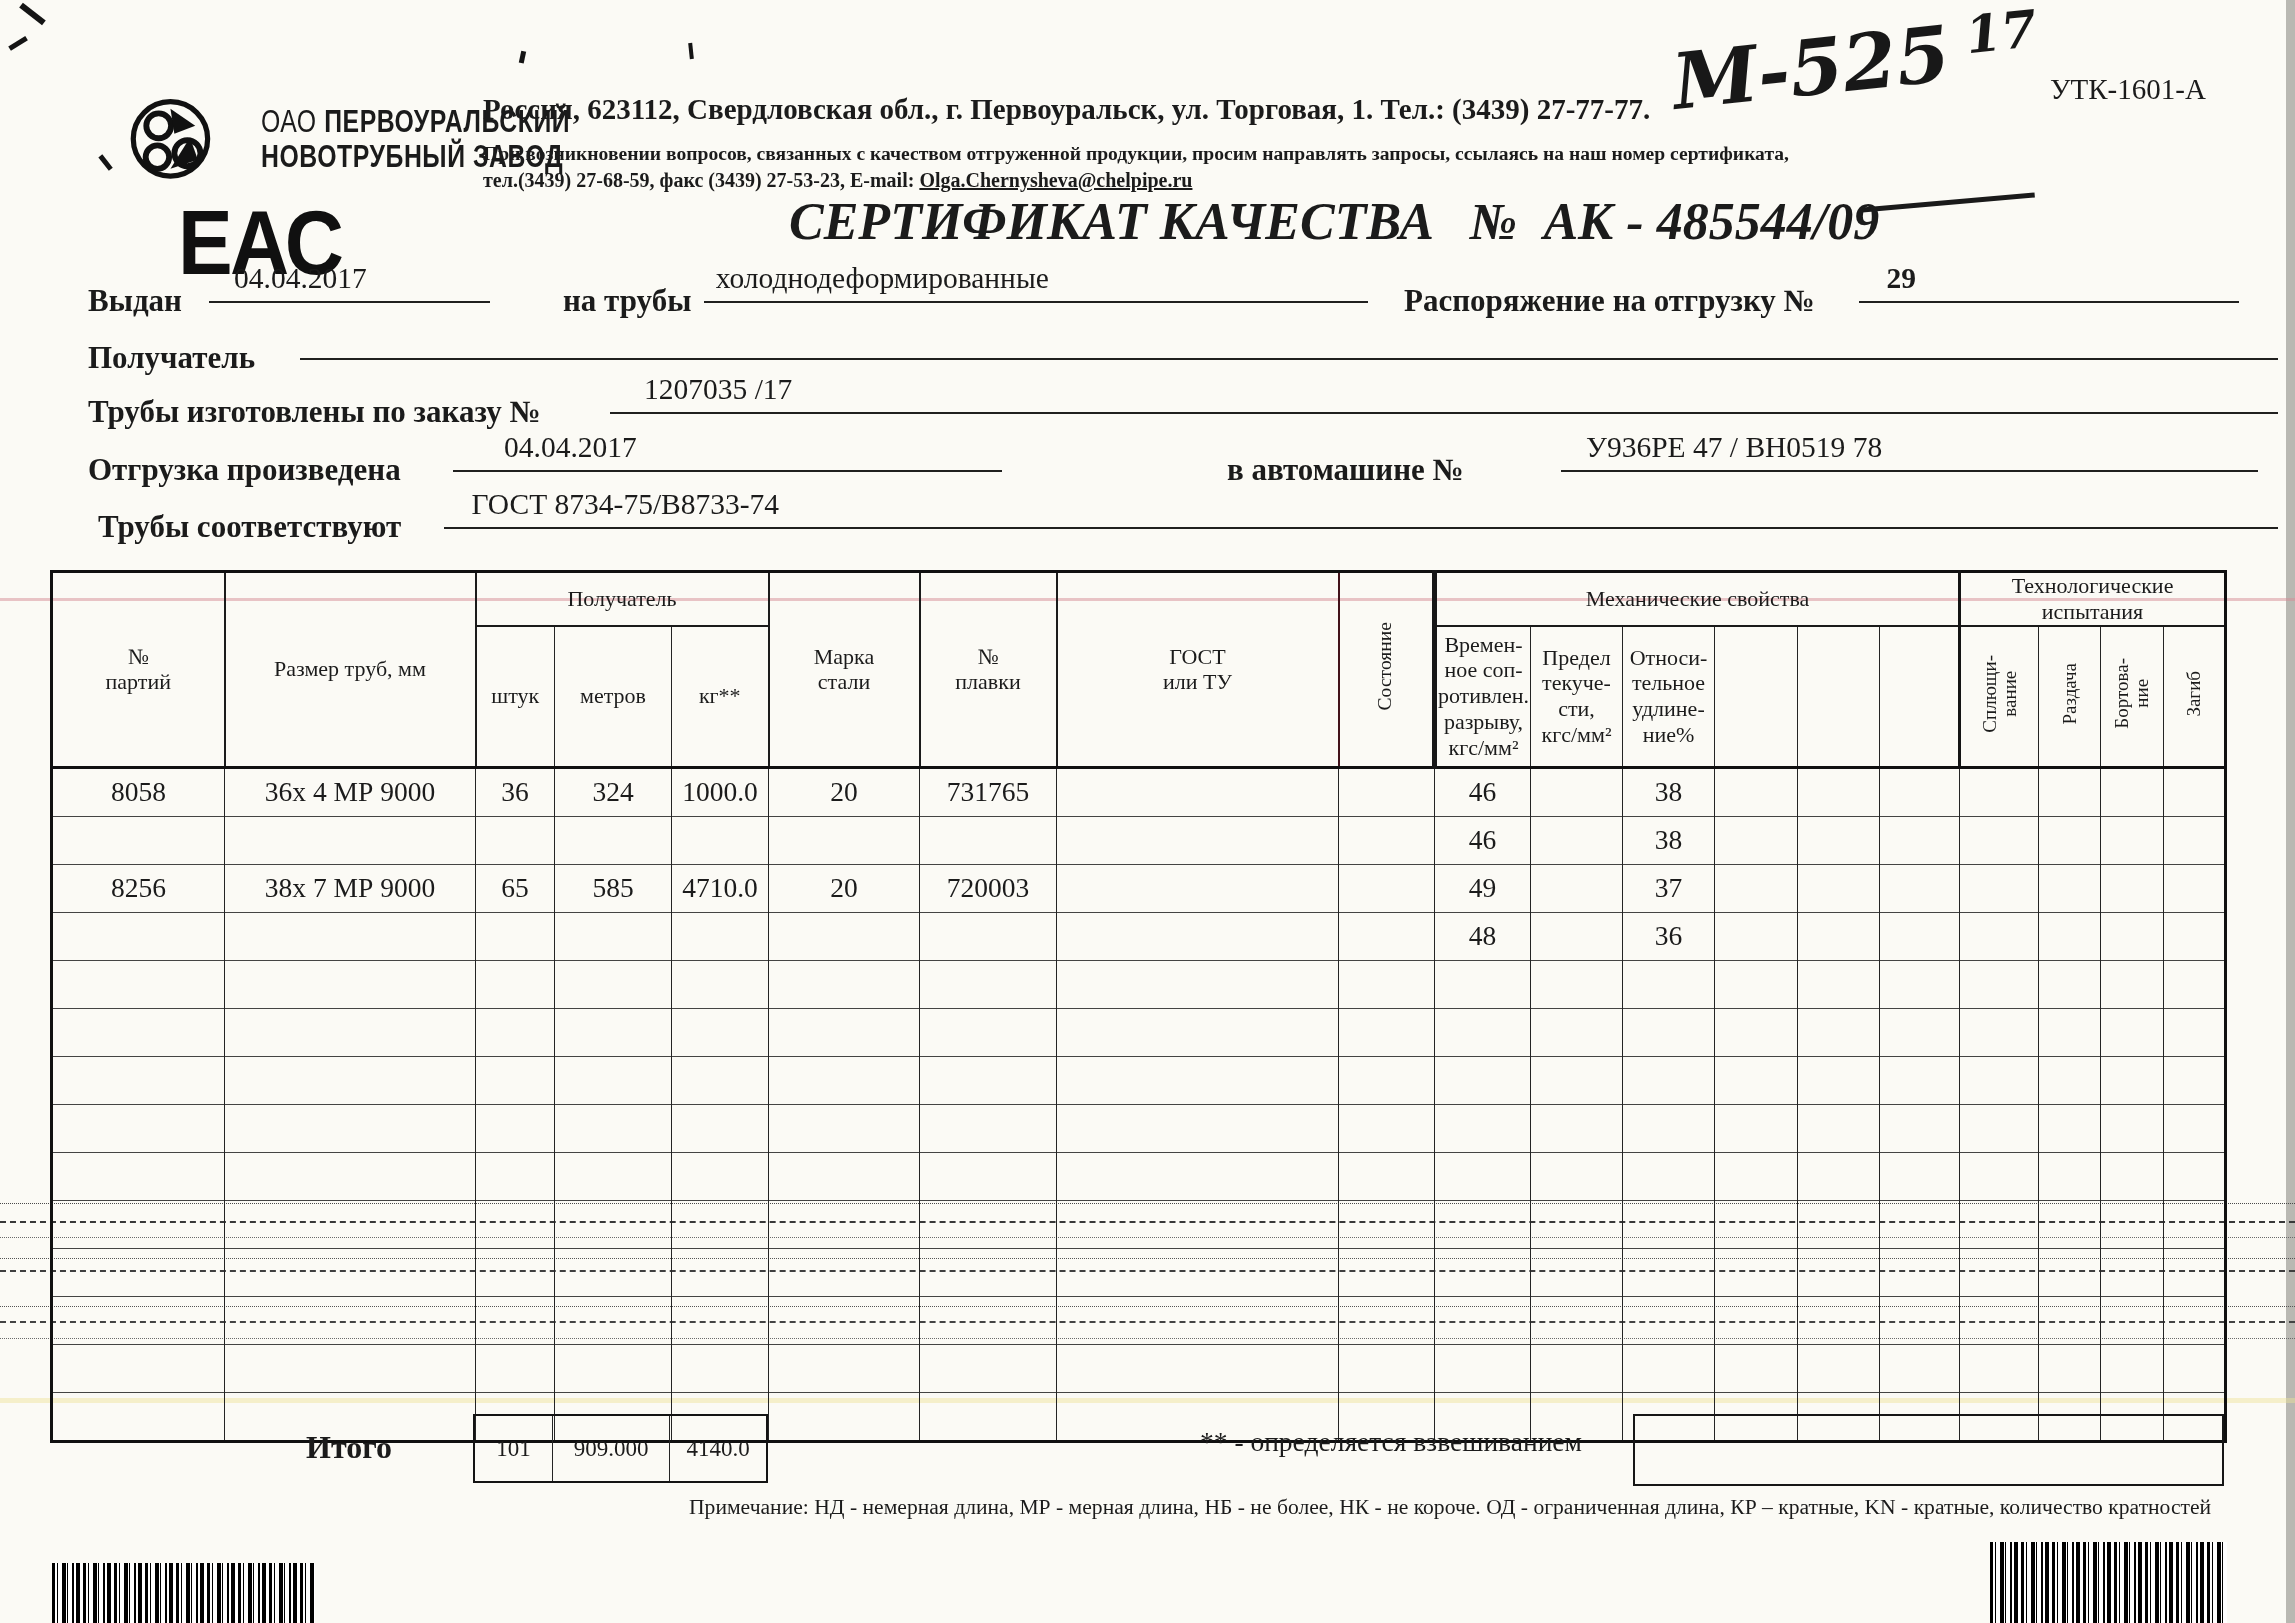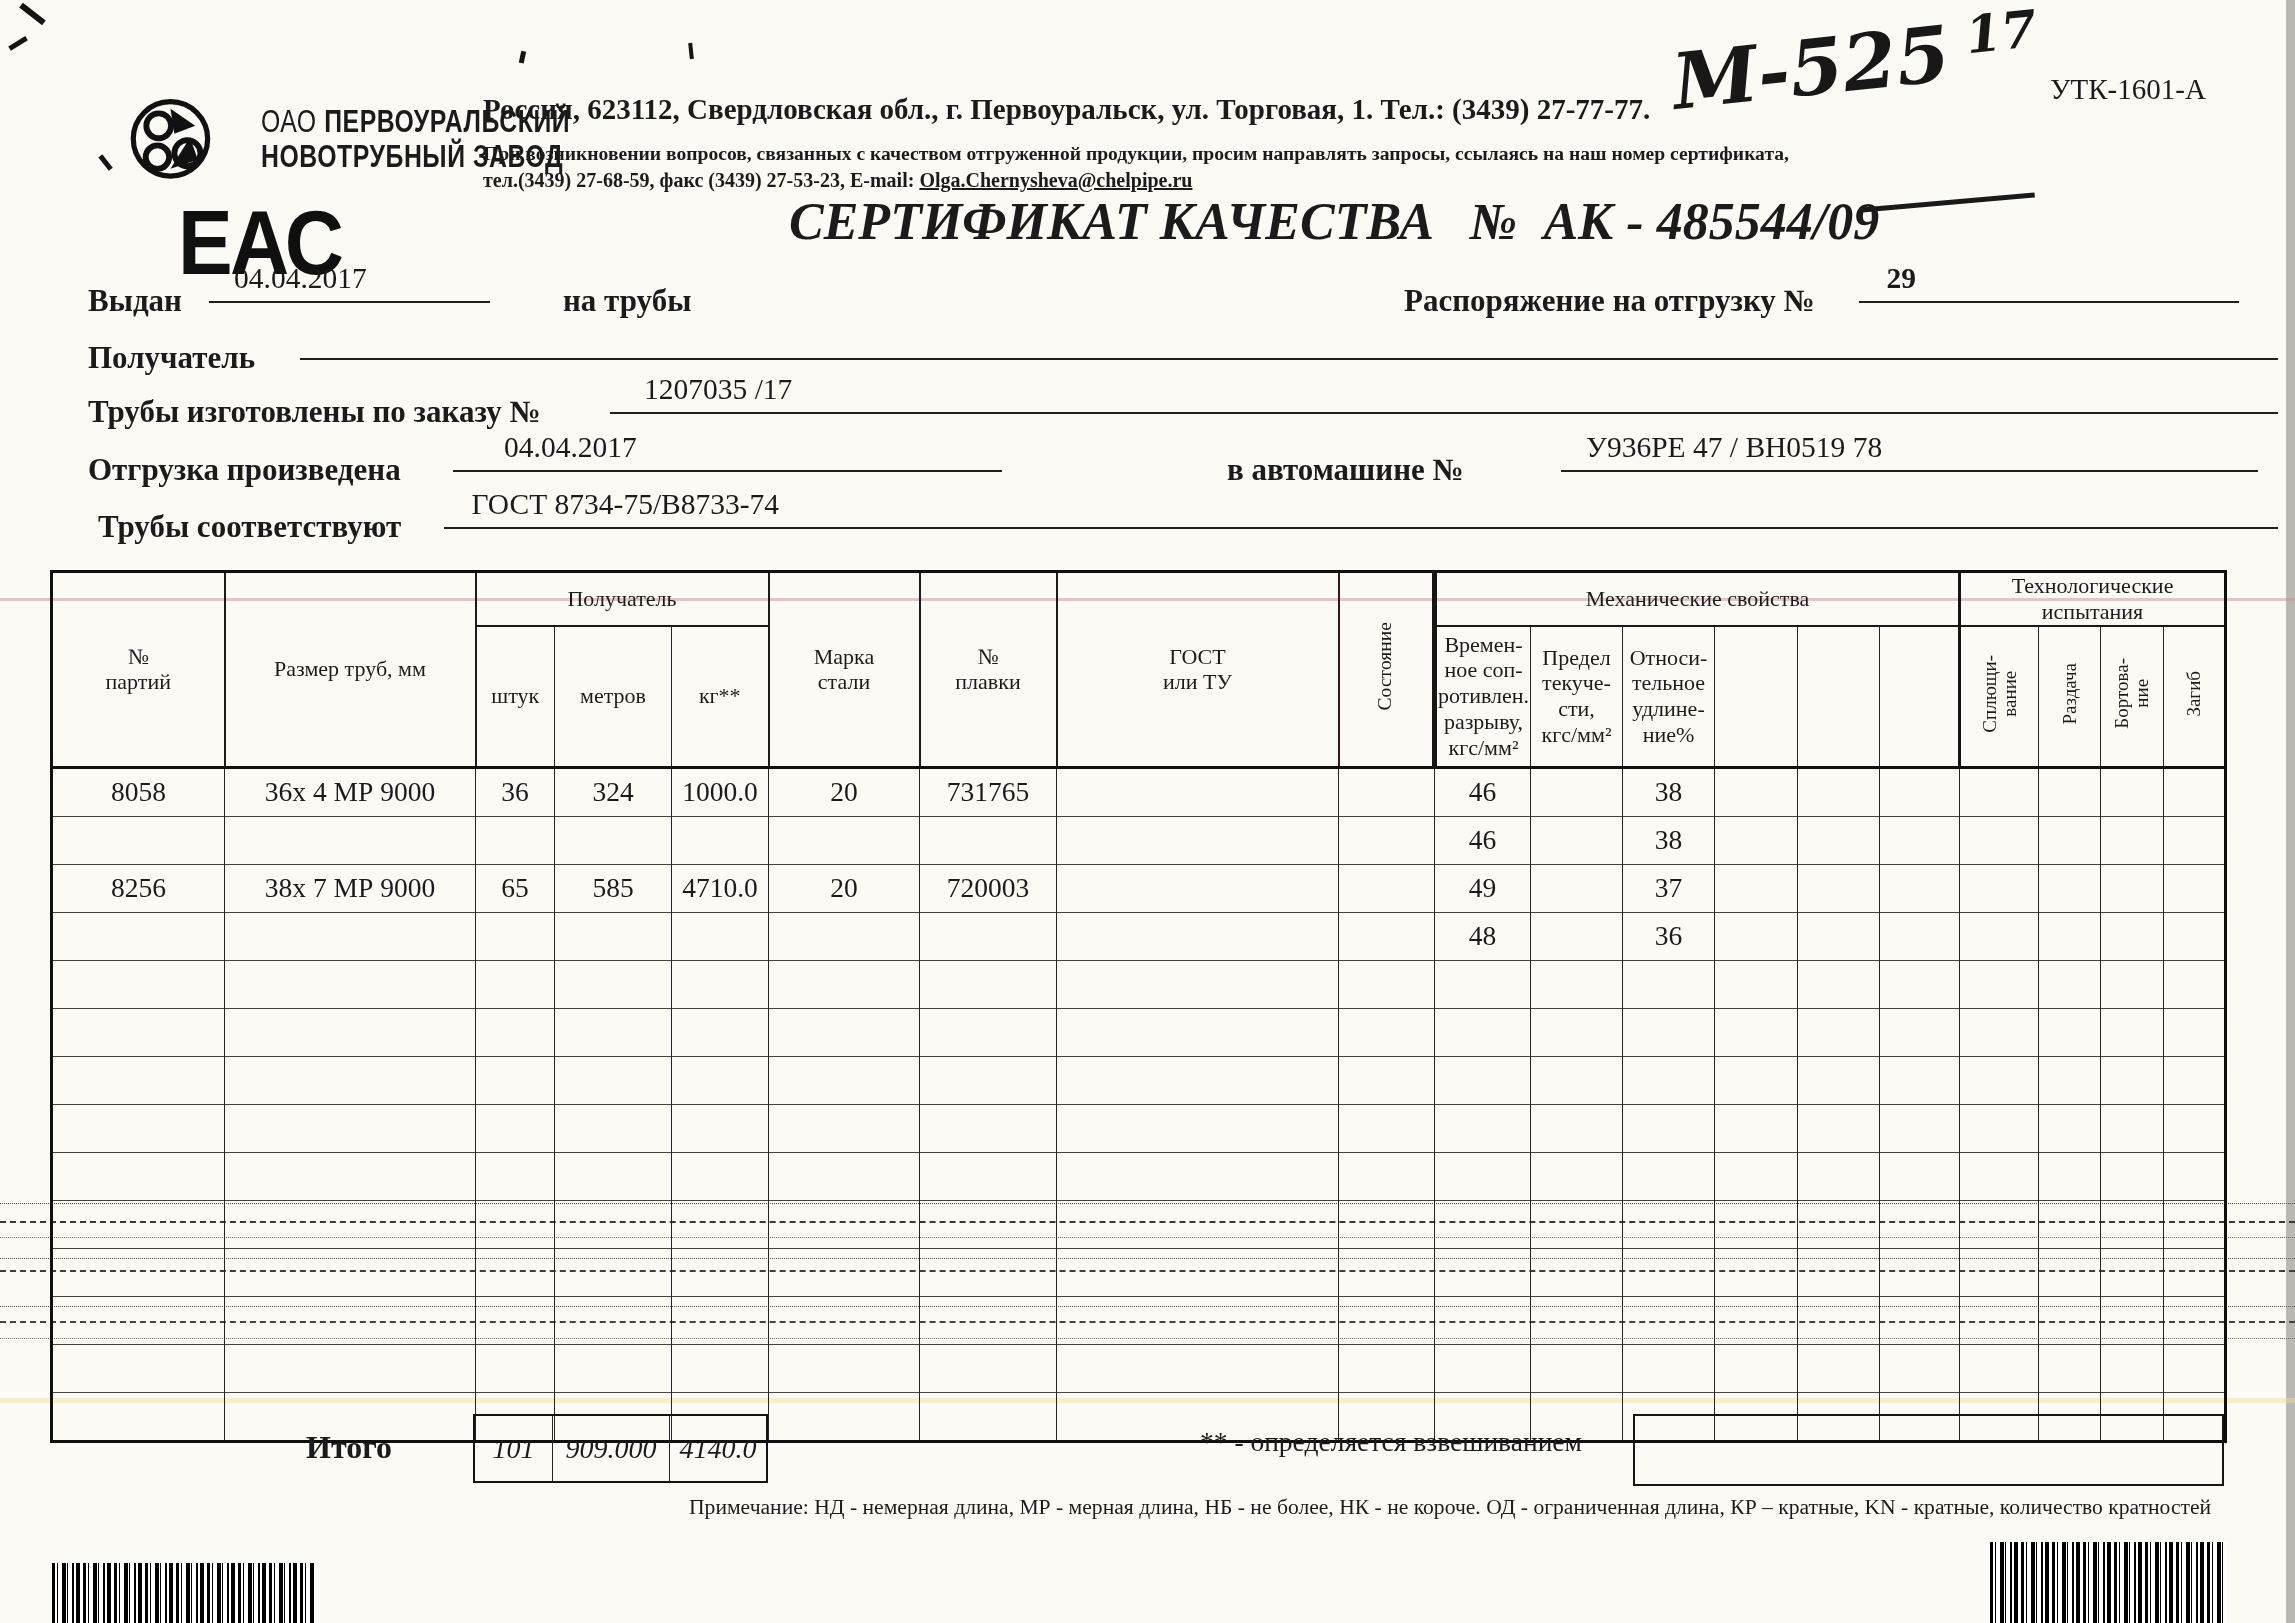--- a/index.html
+++ b/index.html
@@ -58,21 +58,21 @@
   tr.h1 th.grp{border-bottom:2px solid #1a1a1a;}
   tr.h2 th{height:139px;}
   thead th{border-bottom:3.3px solid #101010;}
   th.subhdr{font-size:19px;}
   .vtext{writing-mode:vertical-rl;transform:rotate(180deg);font-size:19.6px;line-height:1.05;
          display:inline-block;max-height:170px;}
   tr.h2 .vtext{font-size:19px;}
   
   .totals-box{position:absolute;left:473px;top:1414px;height:65px;display:flex;
               border:2.6px solid #131313;box-sizing:content-box;}
-  .totals-box .tc{display:flex;align-items:center;justify-content:center;font-size:28px;font-style:italic;}
+  .totals-box .tc{display:flex;align-items:center;justify-content:center;font-size:23px;}
   .totals-box .tc + .tc{border-left:1.3px solid #242424;}
   .itogo{position:absolute;left:306px;top:1429px;font-weight:bold;font-size:32px;}
   .right-box{position:absolute;left:1633px;top:1414px;width:587px;height:68px;
              border:2.6px solid #161616;}
   .weigh-note{position:absolute;left:1200px;top:1426px;font-size:27.5px;}
   .note{position:absolute;left:689px;top:1495px;font-size:21.6px;white-space:nowrap;}
   
   .barcode{position:absolute;background:repeating-linear-gradient(90deg,
       #000 0 2.6px,#fff 2.6px 4.6px,#000 4.6px 5.9px,#fff 5.9px 9.8px,#000 9.8px 13.7px,#fff 13.7px 15px,
       #000 15px 16.4px,#fff 16.4px 20px,#000 20px 22px,#fff 22px 23.6px,#000 23.6px 28px,#fff 28px 31px);}
@@ -134,20 +134,21 @@
   <div class="hw-underline"></div>
   <div class="form-code">УТК-1601-А</div>
 
   <div class="title">
     <span>СЕРТИФИКАТ КАЧЕСТВА</span><span class="tnum">№</span><span class="tval">АК -  485544/09</span>
   </div>
 
   <div class="flabel" style="left:88px;top:283px;">Выдан</div>
   <div class="fline" style="left:209px;top:262px;width:281px;padding-left:25px;">04.04.2017</div>
   <div class="flabel" style="left:563px;top:283px;text-align:right;">на трубы</div>
+  <div class="fline" style="left:704px;top:262px;width:664px;padding-left:11.8px;">холоднодеформированные</div>
   <div class="flabel" style="left:1404px;top:283px;">Распоряжение на отгрузку №</div>
   <div class="fline" style="left:1859px;top:262px;width:380px;padding-left:27.5px;font-weight:bold;">29</div>
 
   <div class="flabel" style="left:88px;top:340px;">Получатель</div>
   <div class="fline" style="left:300px;top:319px;width:1978px;"></div>
 
   <div class="flabel" style="left:88px;top:394px;">Трубы изготовлены по заказу №</div>
   <div class="fline" style="left:610px;top:373px;width:1668px;padding-left:34px;">1207035  /17</div>
 
   <div class="flabel" style="left:88px;top:452px;">Отгрузка произведена</div>

